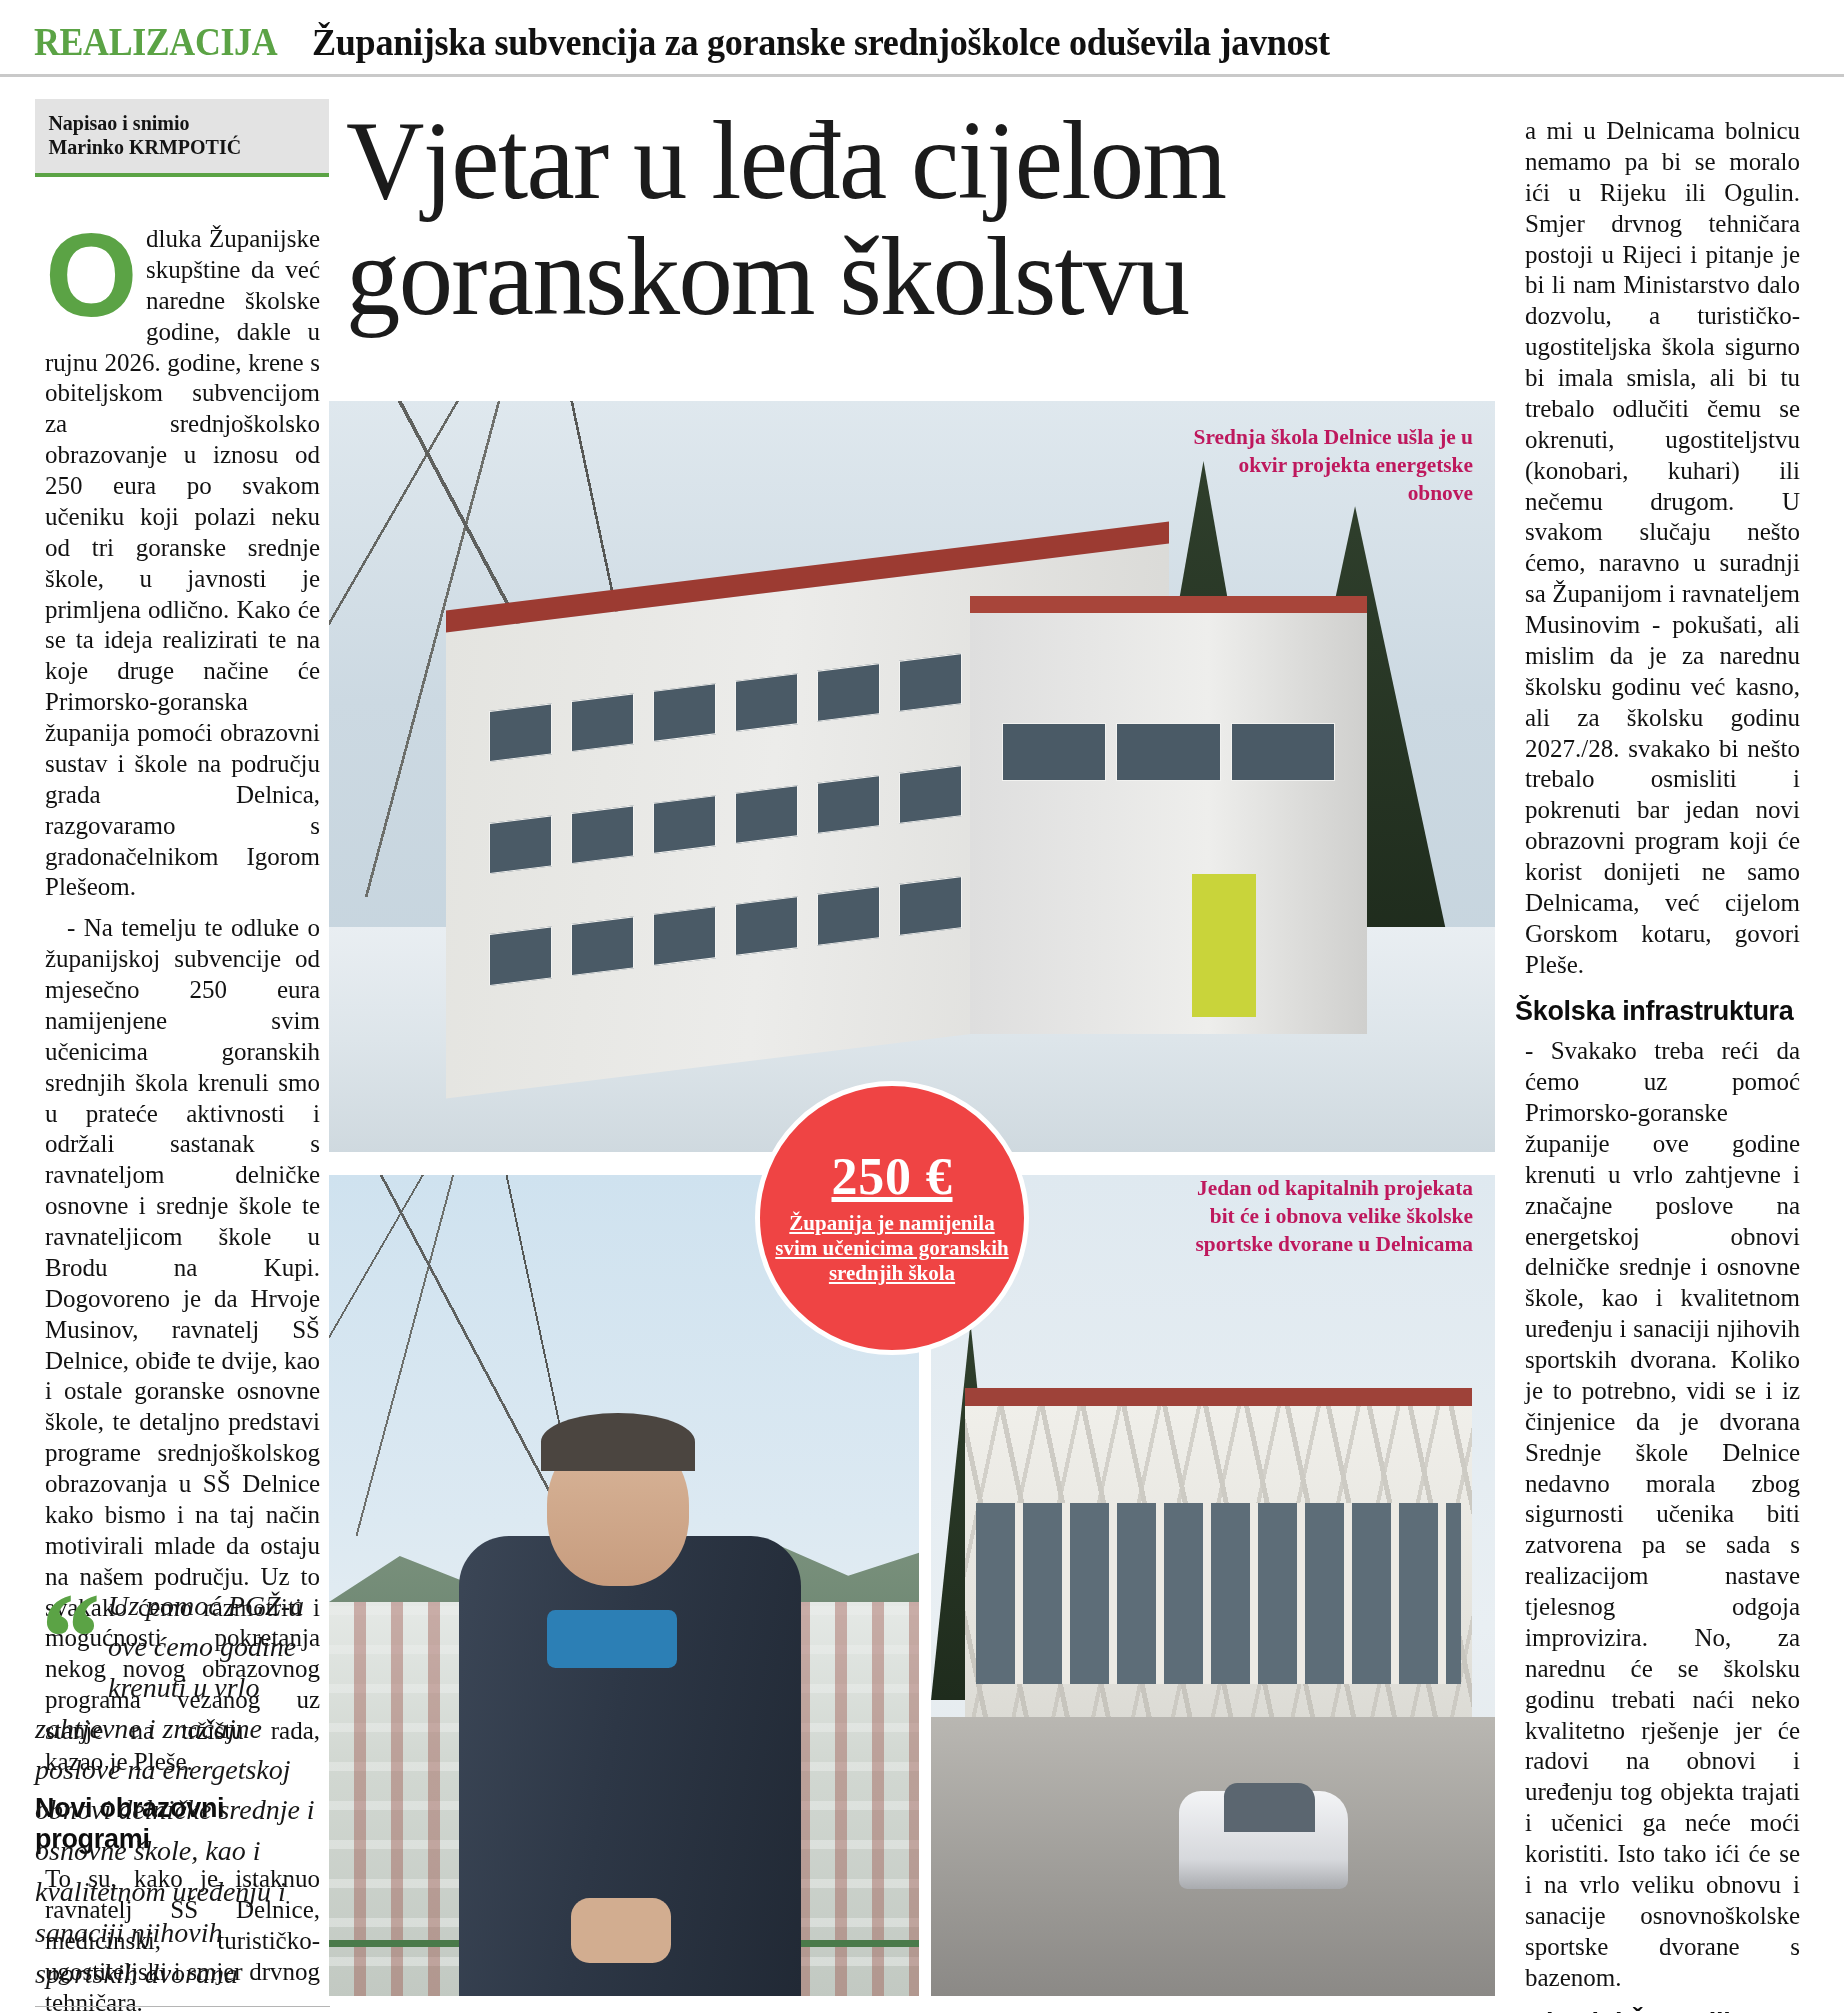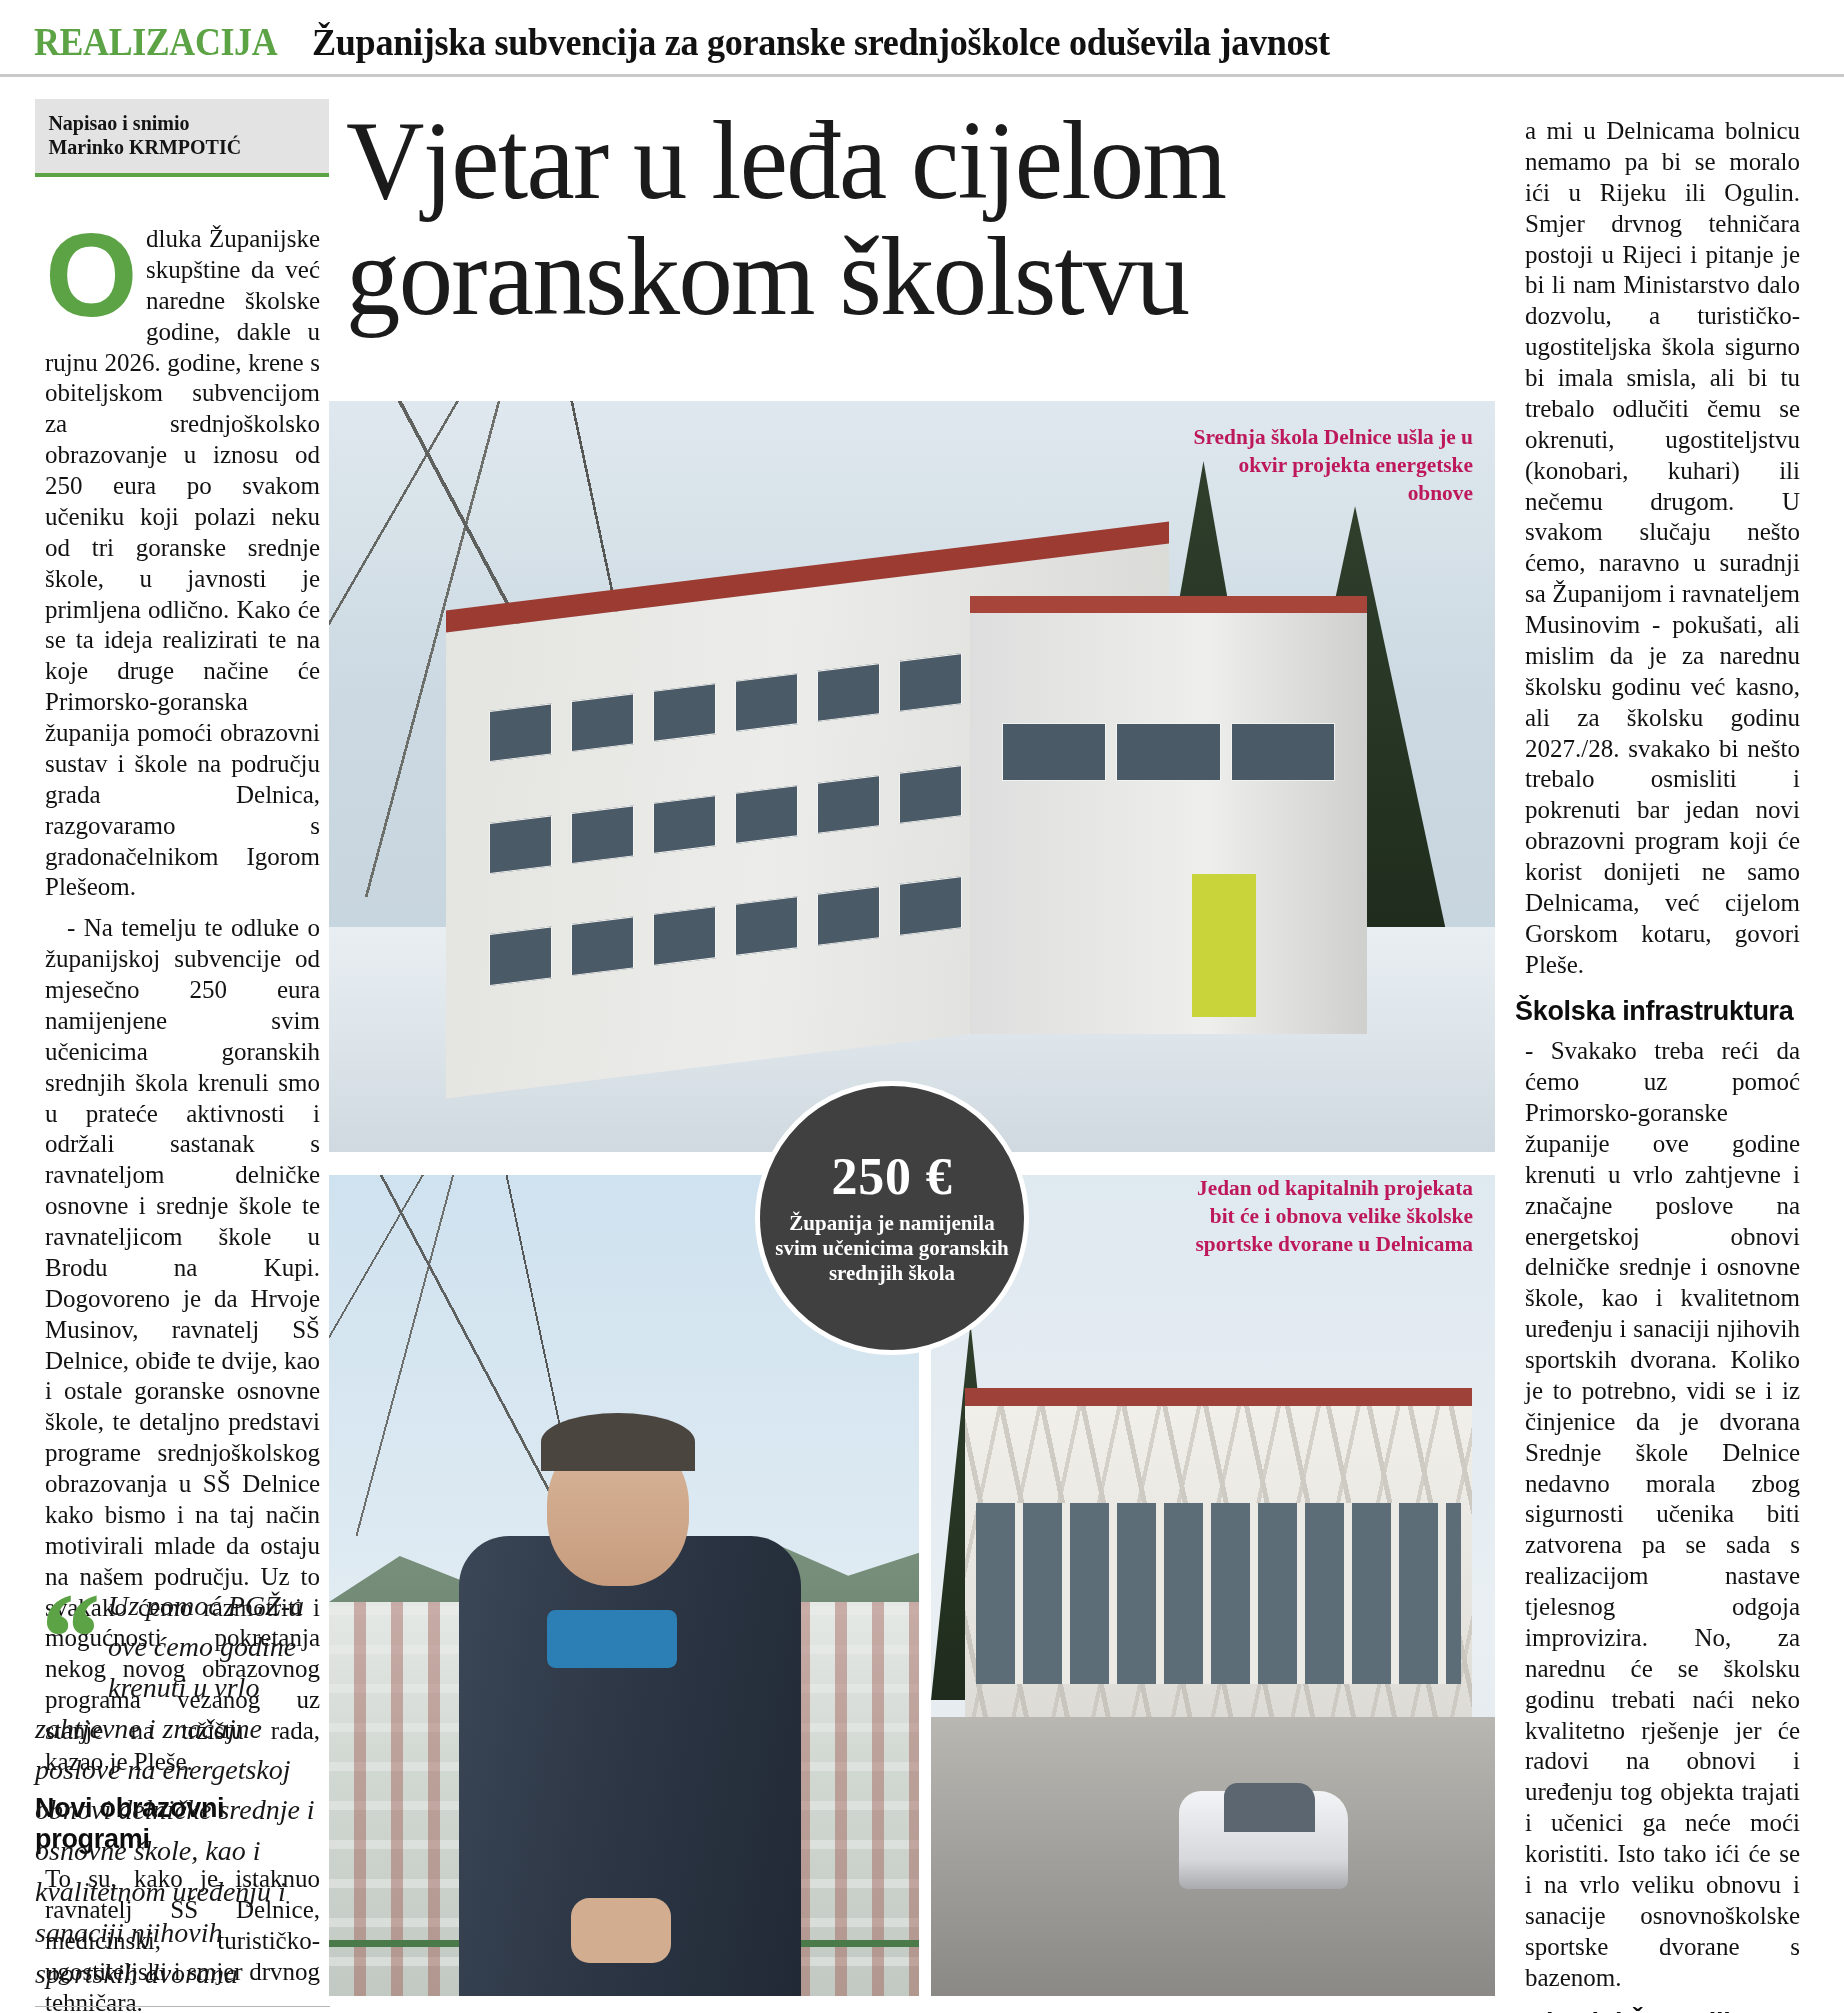--- a/index.html
+++ b/index.html
@@ -196,30 +196,31 @@
   #cap-hall { left: 1175px; top: 1175px; width: 298px; }
 
   
   .badge {
     position: absolute;
     left: 755px;
     top: 1081px;
     width: 274px;
     height: 274px;
     border-radius: 50%;
-    background: #404040;
+    background: #ef4444;
     border: 5.9px solid #ffffff;
     box-sizing: border-box;
     display: flex;
     flex-direction: column;
     align-items: center;
     justify-content: center;
     text-align: center;
     color: #ffffff;
     z-index: 12;
+    text-decoration: underline;
   }
   .badge-amount {
     font-family: "Liberation Serif", serif;
     font-weight: 700;
     font-size: 52px;
     line-height: 1;
     letter-spacing: 0.8px;
     margin-bottom: 8.4px;
   }
   .badge-text {

